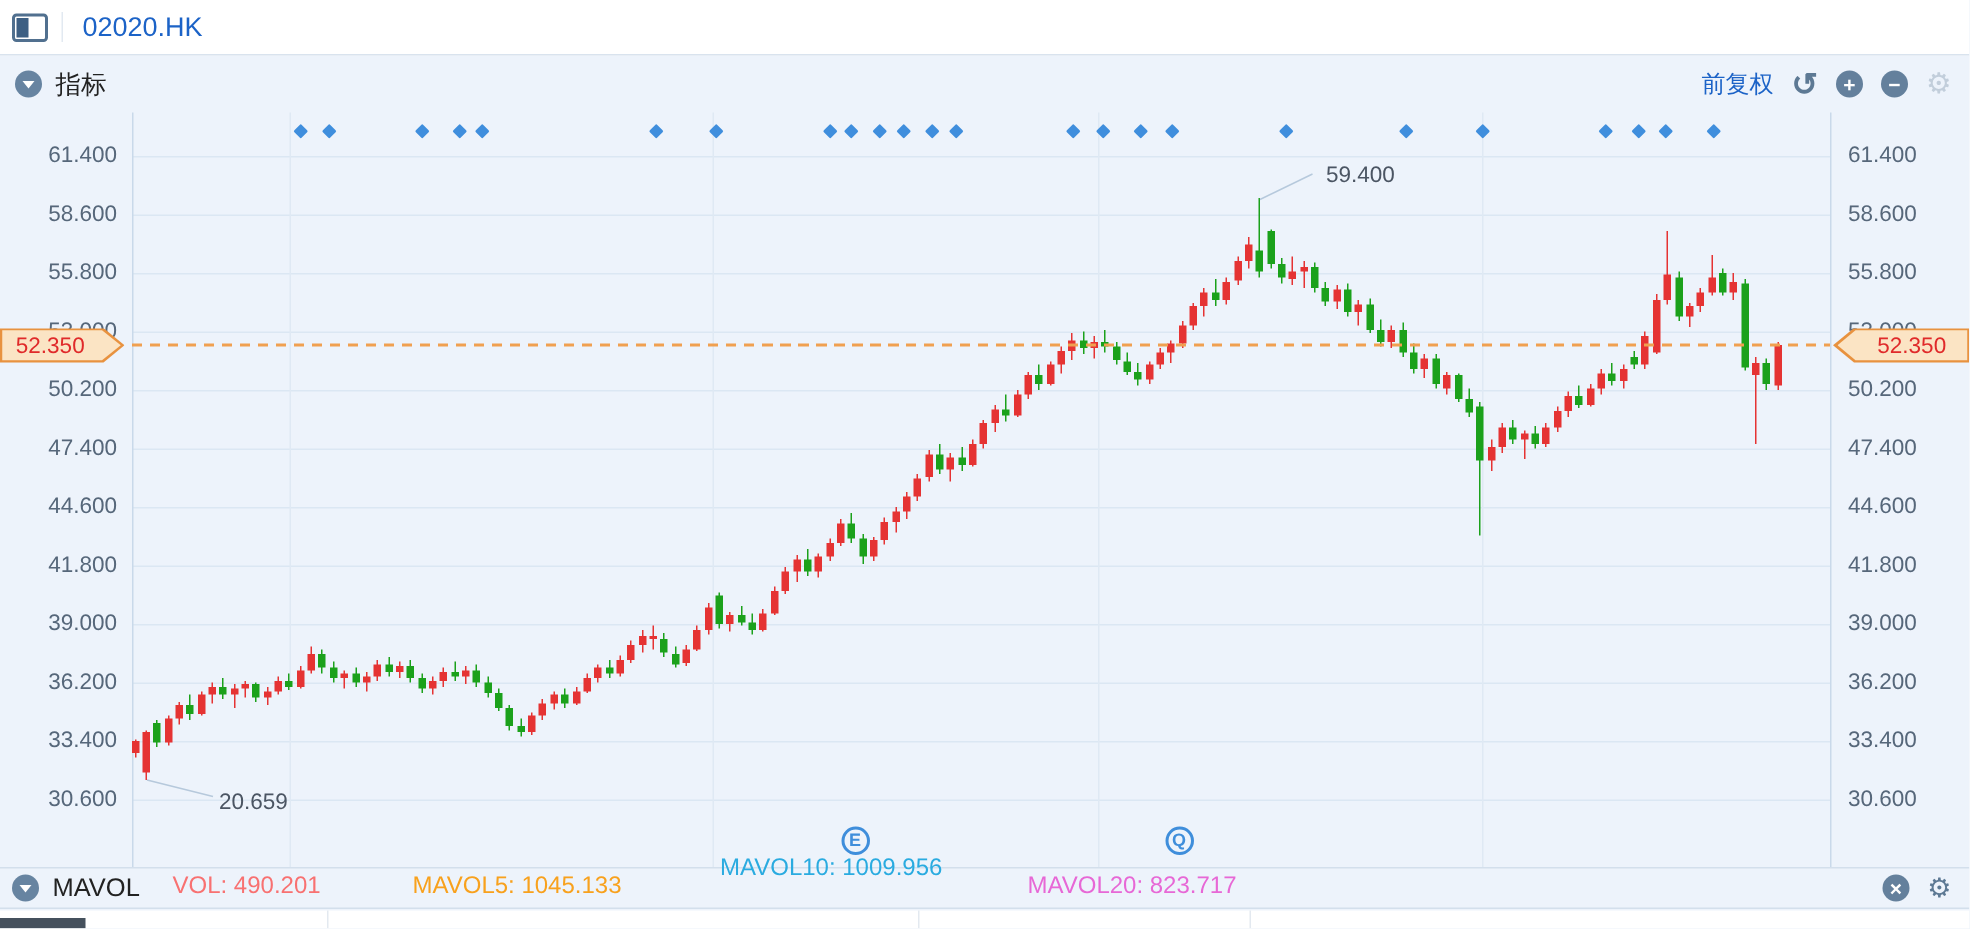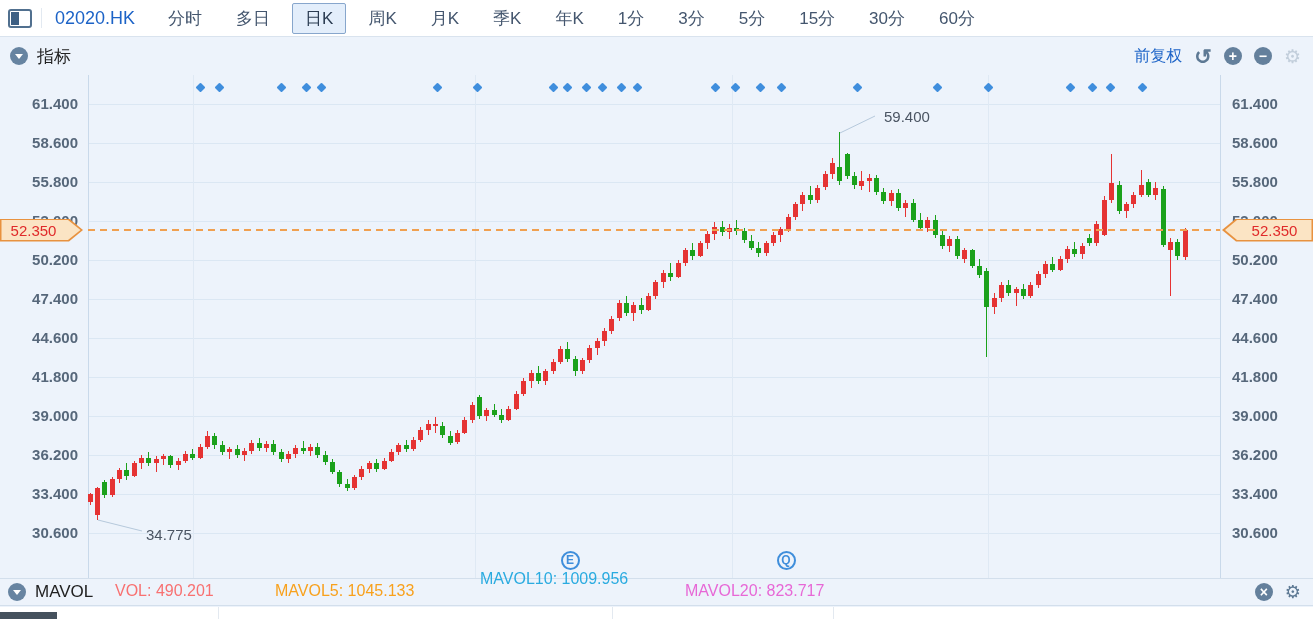--- a/index.html
+++ b/index.html
@@ -40,21 +40,21 @@
   .undo { color:#5d7994; font-size:21px; font-weight:bold; line-height:1; }
   .round { width:18px; height:18px; border-radius:50%; background:#64809c; color:#fff;
            font-size:14px; font-weight:bold; display:flex; align-items:center; justify-content:center; line-height:1; }
   .gear-light { color:#c2cedb; font-size:19px; line-height:1; }
   .gear-dark  { color:#5d7994; font-size:18px; line-height:1; }
 
   
   .grid-h { position:absolute; height:1px; background:#dbe7f3; }
   .grid-v { position:absolute; width:1px; background:#dfe9f4; }
   .plot-border { position:absolute; width:1px; background:#c9d9ea; }
-  .axis-label { position:absolute; font-size:15px; color:#56677a;font-weight:bold; }
+  .axis-label { position:absolute; font-size:15px; color:#56677a; }
   .axis-label.left { width:78px; text-align:right; }
   .diamond { position:absolute; width:7px; height:7px; background:#3f8edd; transform:rotate(45deg); border-radius:1px; }
   .wick { position:absolute; width:1px; }
   .body { position:absolute; width:5px; }
   .price-line { position:absolute; height:2px;
                 background:repeating-linear-gradient(90deg,#f0a050 0 7px,transparent 7px 12px); }
   .badge { position:absolute; height:23px; }
   .badge .outer, .badge .inner { position:absolute; inset:0; }
   .badge .outer { background:#e8923f; }
   .badge .inner { background:#fbe4c4; }
@@ -85,35 +85,20 @@
 <body>
 
 <div class="stage">
 
   <div class="header">
     <div class="win-icon">
         <div class="fill"></div>
       </div>
     <div class="hdiv"></div>
     <div class="symbol">02020.HK</div>
-    <div class="tabs" id="tabs">
-        <div class="tab">分时</div>
-        <div class="tab">多日</div>
-        <div class="tab active">日K</div>
-        <div class="tab">周K</div>
-        <div class="tab">月K</div>
-        <div class="tab">季K</div>
-        <div class="tab">年K</div>
-        <div class="tab">1分</div>
-        <div class="tab">3分</div>
-        <div class="tab">5分</div>
-        <div class="tab">15分</div>
-        <div class="tab">30分</div>
-        <div class="tab">60分</div>
-      </div>
   </div>
 
   <div class="ind-bar">
     <div class="circle-btn">
         <div class="tri"></div>
       </div>
     <div class="ind-title">指标</div>
     <div class="ind-right">
       <span class="adjust">前复权</span>
       <span class="undo">↺</span>
@@ -499,21 +484,21 @@
       <div class="badge right" style="left: 1222px; top: 218.6px; width: 91px;">
         <div class="outer"></div>
         <div class="inner"></div>
         <span>52.350</span>
       </div>
       <svg class="overlay" width="1313" height="619">
         <line x1="840" y1="133" x2="875" y2="116" stroke="#b6c9dc" stroke-width="1"></line>
         <line x1="98" y1="520" x2="142" y2="531" stroke="#b6c9dc" stroke-width="1"></line>
       </svg>
       <div class="anno-text" style="left: 884px; top: 108px;">59.400</div>
-      <div class="anno-text" style="left: 146px; top: 526px;">34.775</div>
+      <div class="anno-text" style="left: 146px; top: 526px;">20.659</div>
       <div class="event-marker" style="left: 560.5px; top: 550.5px;">E</div>
       <div class="event-marker" style="left: 776.5px; top: 550.5px;">Q</div>
     </div>
 
   <div class="mavol-bar">
     <div class="circle-btn" style="margin-left:8px">
         <div class="tri"></div>
       </div>
     <div class="mavol-title">MAVOL</div>
     <div id="legend"></div>

